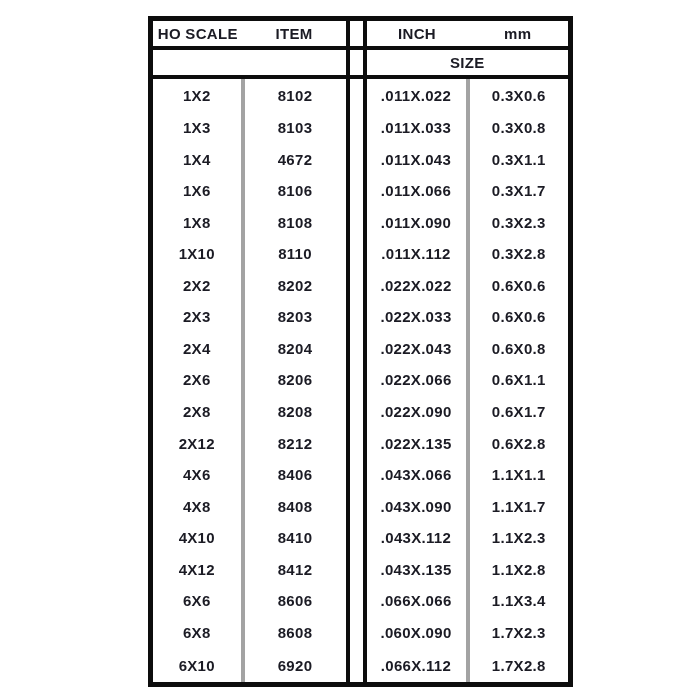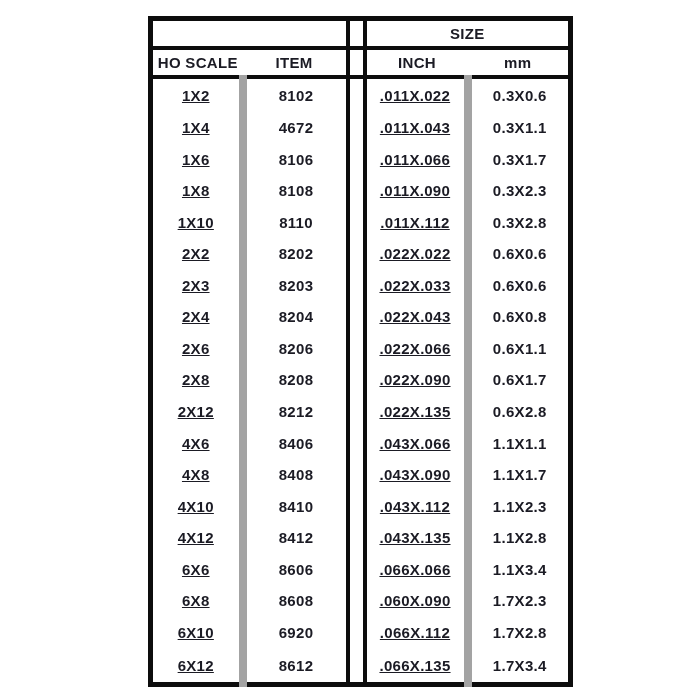--- a/index.html
+++ b/index.html
@@ -28,57 +28,64 @@
     font-weight: bold;
     font-size: 15px;
     color: #1b1b24;
     letter-spacing: 0.3px;
     overflow: hidden;
     white-space: nowrap;
   }
   thead tr { height: 29px; }
   .b-b   { border-bottom: 4px solid #0d0d0d; }   
   .gap   { border-left: 4px solid #0d0d0d; border-right: 4px solid #0d0d0d; } 
-  .thin-r{ border-right: 8px solid #a3a3a3; text-decoration: underline; }    
+  .thin-r{ border-right: 4px solid #a3a3a3; }    
 </style>
 </head>
 <body>
 
 <div class="sheet">
   <table class="spec">
     <colgroup>
       <col style="width:92px">
       <col style="width:105px">
       <col style="width:17px">
       <col style="width:103px">
       <col style="width:103px">
     </colgroup>
     <thead>
       <tr>
-        <td colspan="2" class="b-b"></td>
-        <td class="gap b-b"></td>
-        <td colspan="2" class="b-b">SIZE</td>
-      </tr>
-      <tr>
         <td class="b-b">HO SCALE</td>
         <td class="b-b">ITEM</td>
         <td class="gap b-b"></td>
         <td class="b-b">INCH</td>
         <td class="b-b">mm</td>
       </tr>
+      <tr>
+        <td colspan="2" class="b-b"></td>
+        <td class="gap b-b"></td>
+        <td colspan="2" class="b-b">SIZE</td>
+      </tr>
     </thead>
     <tbody id="rows">
         <tr>
           <td class="thin-r">1X2</td>
           <td>8102</td>
           <td class="gap"></td>
           <td class="thin-r">.011X.022</td>
           <td>0.3X0.6</td>
         </tr>
         <tr>
+          <td class="thin-r">1X3</td>
+          <td>8103</td>
+          <td class="gap"></td>
+          <td class="thin-r">.011X.033</td>
+          <td>0.3X0.8</td>
+        </tr>
+        <tr>
           <td class="thin-r">1X4</td>
           <td>4672</td>
           <td class="gap"></td>
           <td class="thin-r">.011X.043</td>
           <td>0.3X1.1</td>
         </tr>
         <tr>
           <td class="thin-r">1X6</td>
           <td>8106</td>
           <td class="gap"></td>
@@ -182,23 +189,16 @@
           <td class="gap"></td>
           <td class="thin-r">.060X.090</td>
           <td>1.7X2.3</td>
         </tr>
         <tr>
           <td class="thin-r">6X10</td>
           <td>6920</td>
           <td class="gap"></td>
           <td class="thin-r">.066X.112</td>
           <td>1.7X2.8</td>
-        </tr>
-        <tr>
-          <td class="thin-r">6X12</td>
-          <td>8612</td>
-          <td class="gap"></td>
-          <td class="thin-r">.066X.135</td>
-          <td>1.7X3.4</td>
         </tr>
       </tbody>
   </table>
 </div>
 
 </body></html>

